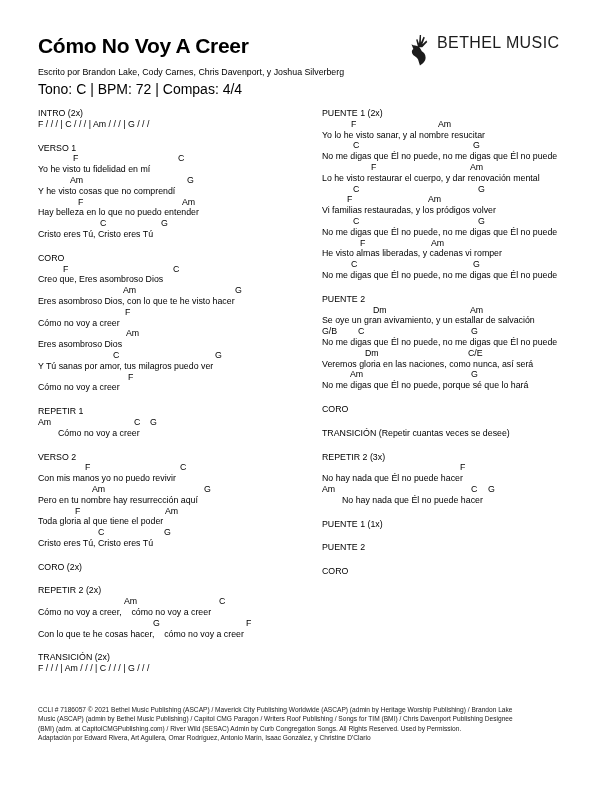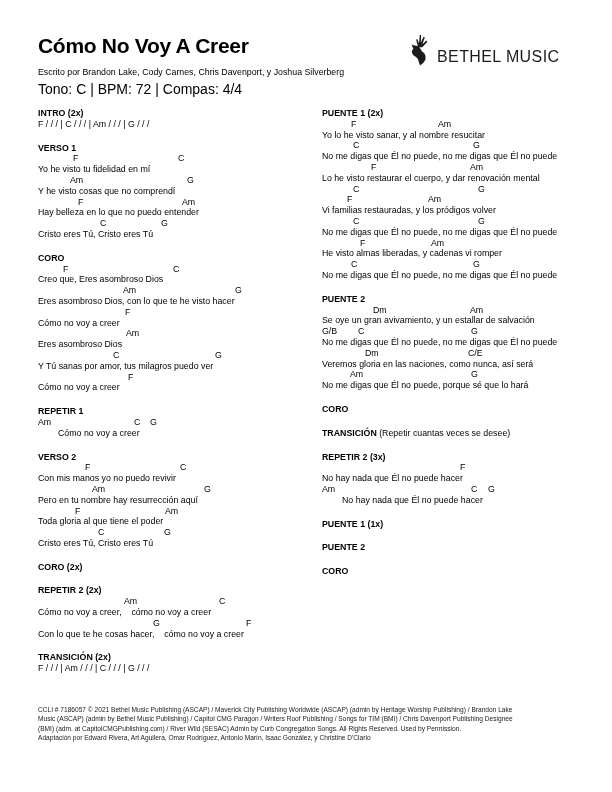--- a/index.html
+++ b/index.html
@@ -28,21 +28,21 @@
   }
   .meta {
     position: absolute;
     left: 38px; top: 81px;
     font-size: 14px;
   }
   .logo {
     position: absolute;
     left: 406px; top: 34px;
     display: flex;
-    align-items: flex-end;
+    align-items: flex-start;
     color: #1c1c1c;
   }
   .logo svg { width: 26px; height: 32px; display: block; }
   .logo-text {
     font-size: 16px;
     font-weight: 400;
     letter-spacing: 0.4px;
     margin-left: 5px;
     color: #1c1c1c;
     white-space: nowrap;
@@ -51,21 +51,21 @@
   .col {
     position: absolute;
     top: 108px;
     font-size: 8.8px;
     line-height: 10.8px;
   }
   #col-left  { left: 38px;  width: 272px; }
   #col-right { left: 322px; width: 262px; }
   .section { margin-bottom: 13px; }
   .sec-heading { font-size: 8.8px; line-height: 10.8px; }
-  .sec-heading b { font-weight: bold; }
+  .sec-heading b { font-weight: normal; }
   .sec-note { font-weight: normal; }
   .chord-line { position: relative; height: 10.8px; }
   .chord { position: absolute; top: 0; white-space: nowrap; }
   .lyric-line, .prog-line { white-space: pre; }
   
   .footer {
     position: absolute;
     left: 38px; top: 705px;
     width: 540px;
     font-size: 6.6px;

